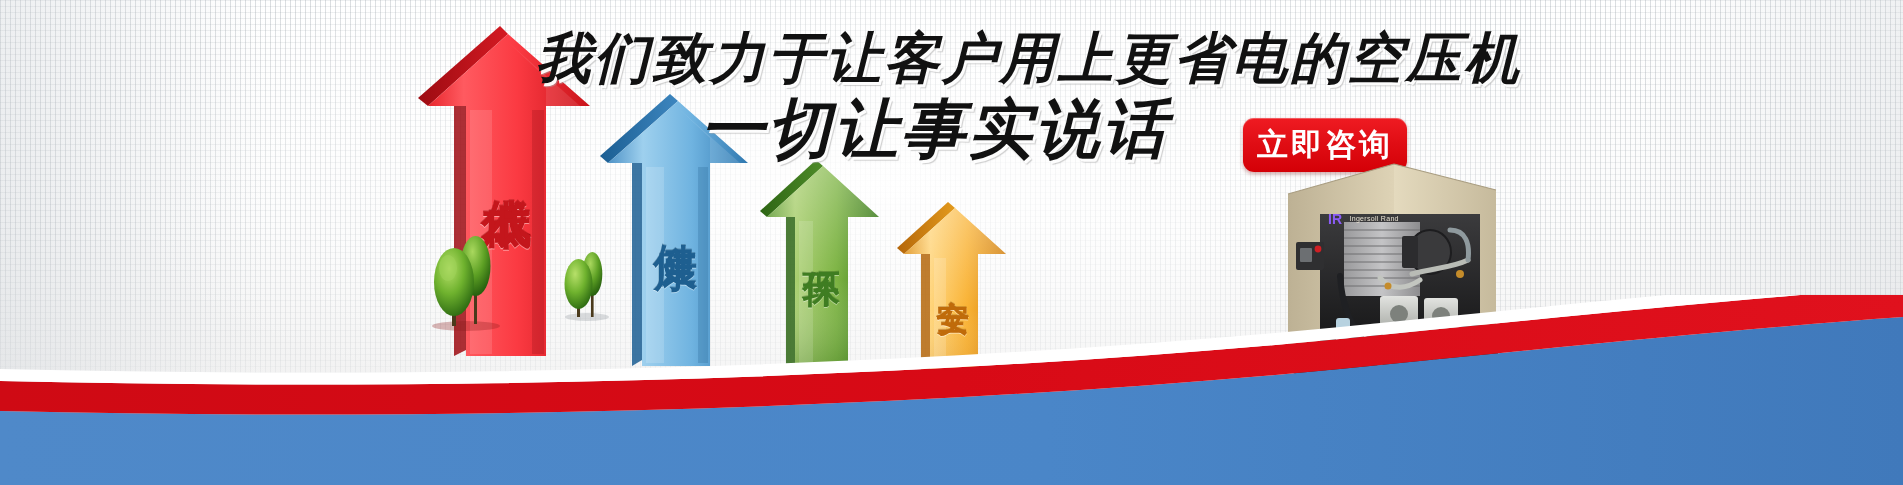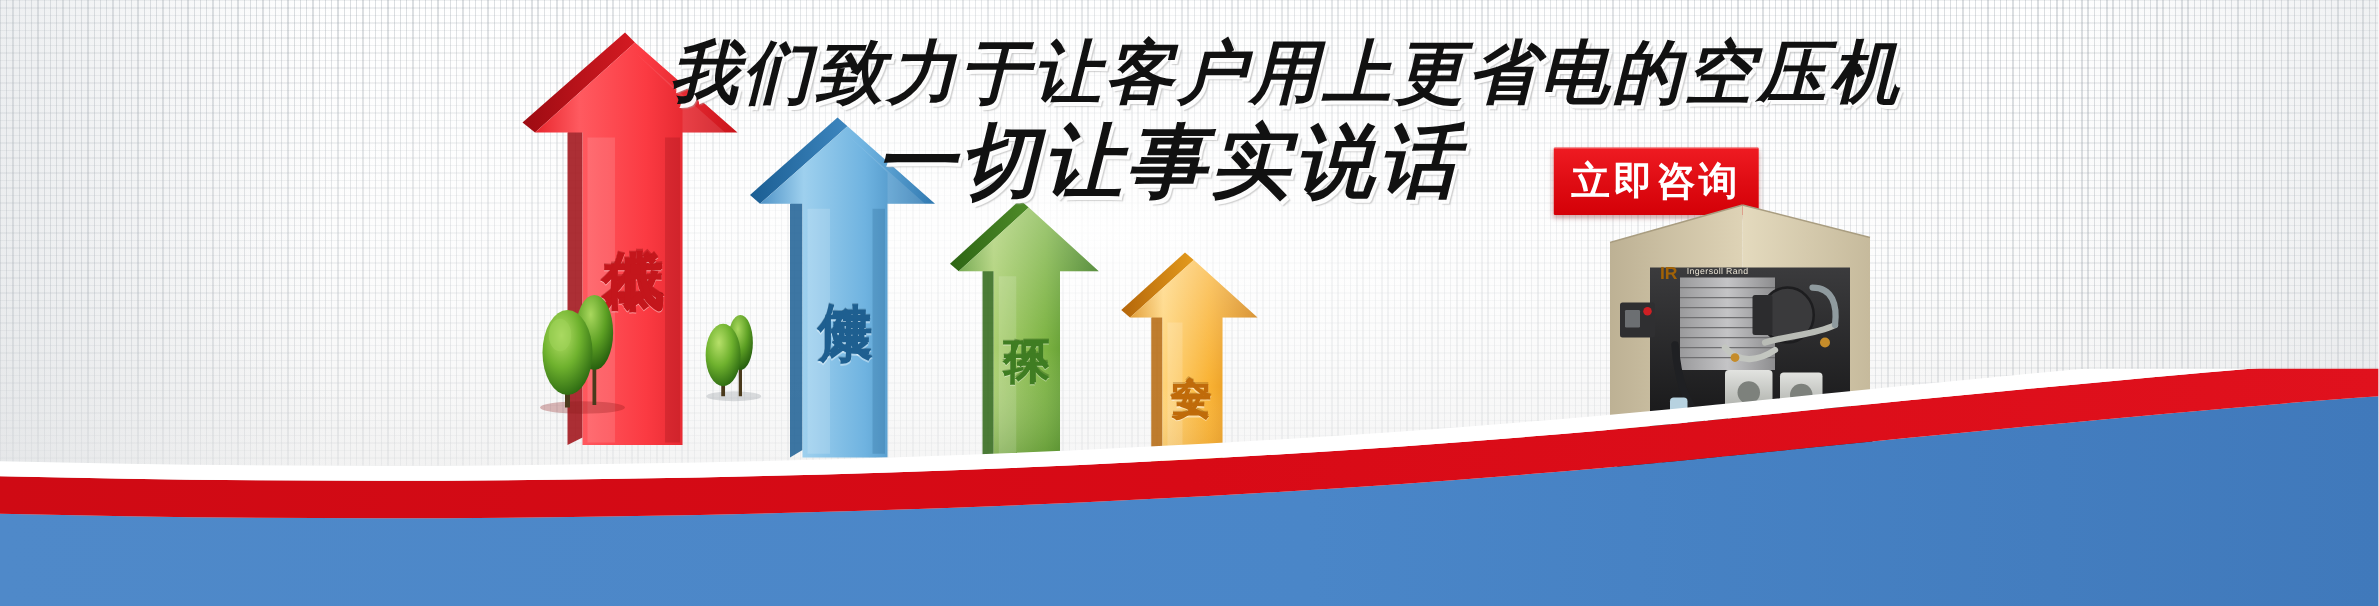--- a/index.html
+++ b/index.html
@@ -76,21 +76,21 @@
     letter-spacing:3px;
   }
   #headline-line1{left:536px;top:22px;font-size:55px;}
   #headline-line2{left:700px;top:86px;font-size:64px;}
 
   
   .cta{
     position:absolute;
     left:1243px;top:118px;
     width:164px;height:54px;
-    border-radius:1px;
+    border-radius:11px;
     background:linear-gradient(to bottom,#ef1b22 0%,#e00d14 48%,#d40007 100%);
     box-shadow:0 2px 4px rgba(120,0,0,.35), inset 0 1px 0 rgba(255,255,255,.28);
     color:#fff;
     font-size:31px;font-weight:bold;letter-spacing:3px;
     display:flex;align-items:center;justify-content:center;
     cursor:pointer;
     border:none;
     font-family:"Liberation Sans","DejaVu Sans",sans-serif;
   }
 
@@ -355,21 +355,21 @@
 
       <polygon points="4,198 196,192 214,196 214,214 18,222 4,214" fill="#2a2724"></polygon>
       <polygon points="4,198 196,192 214,196 4,202" fill="#444039"></polygon>
       <circle cx="44" cy="212" r="2.6" fill="#7a766f"></circle>
       <circle cx="96" cy="209" r="2.6" fill="#7a766f"></circle>
       <circle cx="150" cy="206" r="2.6" fill="#7a766f"></circle>
     </svg>
 
     
     <div class="ir-logo" style="left:44px;top:53px;">
-      <span style="display:inline-block;color:#a16207;font-weight:bold;font-size:14px;line-height:1;vertical-align:middle;">IR</span>
+      <span style="display:inline-block;color:#8b5cf6;font-weight:bold;font-size:14px;line-height:1;vertical-align:middle;">IR</span>
       <span style="display:inline-block;color:#e9e3d4;font-size:7px;letter-spacing:.3px;vertical-align:middle;margin-left:3px;">Ingersoll Rand</span>
     </div>
   </div>
 
   <svg class="wave" viewBox="0 0 1903 190" preserveAspectRatio="none">
     <defs>
       <linearGradient id="gBlueBand" x1="0" y1="0" x2="1" y2="0">
         <stop offset="0%" stop-color="#4f89c9"></stop>
         <stop offset="55%" stop-color="#4a86c8"></stop>
         <stop offset="100%" stop-color="#4079bb"></stop>

